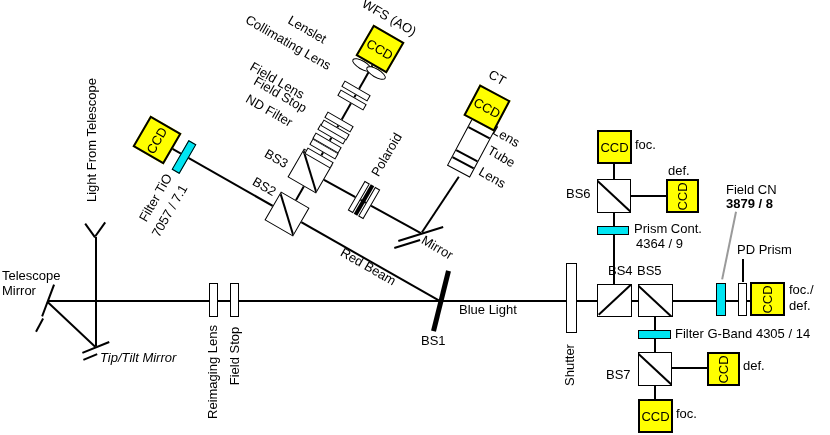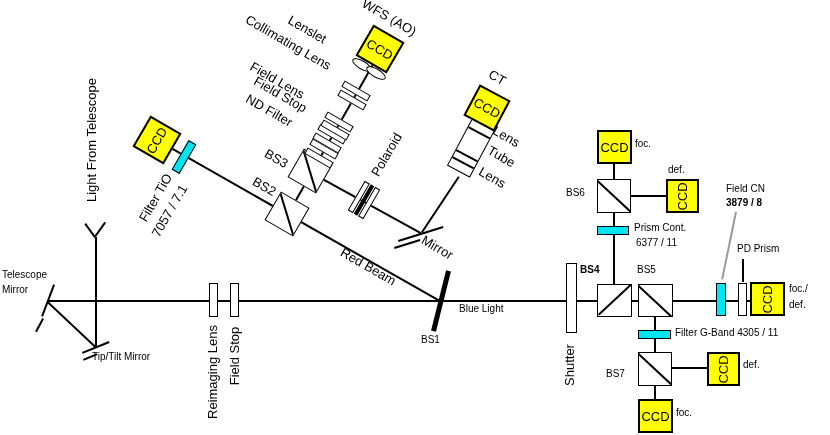--- a/index.html
+++ b/index.html
@@ -13,21 +13,21 @@
   .dg{position:absolute;height:1.5px;background:#000;width:150%;transform-origin:0 0;}
   .dg.down{left:0;top:0;transform:rotate(43deg);}
   .dg.up{left:0;top:100%;margin-top:-2px;transform:rotate(-43deg);}
   .rect-el{position:absolute;border:1.5px solid #000;background:#fff;box-sizing:border-box;}
   .cyan{position:absolute;border:1px solid #000;box-sizing:border-box;}
   .ccd{position:absolute;border:2px solid #000;box-sizing:border-box;
        display:flex;align-items:center;justify-content:center;
        font-size:13px;letter-spacing:0px;}
   .ell{position:absolute;width:22px;height:9px;border:1.5px solid #000;border-radius:50%;background:#fff;box-sizing:border-box;}
   .wel{position:absolute;width:30px;height:7px;border:1.5px solid #000;background:#fff;box-sizing:border-box;}
-  .lbl{position:absolute;font-size:10px;white-space:nowrap;line-height:1.1;}
+  .lbl{position:absolute;font-size:13px;white-space:nowrap;line-height:1.1;}
   .rlbl{position:absolute;font-size:13px;white-space:nowrap;line-height:1.1;transform-origin:center;}
 </style>
 </head>
 <body>
 
 <div id="canvas">
 
   <div class="ln" style="left:48px;top:300px;width:702px;"></div>
   <div class="vln" style="left:95px;top:237px;height:109px;"></div>
   <div class="ln" style="left:86px;top:223px;width:17px;transform:rotate(54.5deg);"></div>
@@ -126,30 +126,30 @@
     </div>
   <div class="ccd" style="left: 638px; top: 399px; width: 35px; height: 34px; background: rgb(255, 255, 0);">
       <span>CCD</span>
     </div>
   <div class="ccd" style="left: 750px; top: 282px; width: 35px; height: 34px; background: rgb(255, 255, 0);">
       <span style="transform:rotate(-90deg);">CCD</span>
     </div>
 
   <div class="lbl" style="left:2px;top:269px;">Telescope</div>
   <div class="lbl" style="left:2px;top:284px;">Mirror</div>
-  <div class="lbl" style="left:92px;top:351px;">Tip/Tilt Mirror</div>
+  <div class="lbl" style="left:100px;top:351px;font-style:italic;">Tip/Tilt Mirror</div>
   <div class="lbl" style="left:421px;top:334px;">BS1</div>
   <div class="lbl" style="left:459px;top:303px;">Blue Light</div>
-  <div class="lbl" style="left:580px;top:264px;font-weight:bold;">BS4</div>
+  <div class="lbl" style="left:608px;top:264px;">BS4</div>
   <div class="lbl" style="left:637px;top:264px;">BS5</div>
   <div class="lbl" style="left:566px;top:187px;">BS6</div>
   <div class="lbl" style="left:606px;top:368px;">BS7</div>
   <div class="lbl" style="left:634px;top:222px;">Prism Cont.</div>
-  <div class="lbl" style="left:636px;top:237px;">6377 / 11</div>
-  <div class="lbl" style="left:675px;top:327px;">Filter G-Band 4305 / 11</div>
+  <div class="lbl" style="left:636px;top:237px;">4364 / 9</div>
+  <div class="lbl" style="left:675px;top:327px;">Filter G-Band 4305 / 14</div>
   <div class="lbl" style="left:726px;top:183px;">Field CN</div>
   <div class="lbl" style="left:726px;top:197px;font-weight:bold;">3879 / 8</div>
   <div class="lbl" style="left:737px;top:243px;">PD Prism</div>
   <div class="lbl" style="left:789px;top:283px;">foc./</div>
   <div class="lbl" style="left:789px;top:299px;">def.</div>
   <div class="lbl" style="left:635px;top:138px;">foc.</div>
   <div class="lbl" style="left:668px;top:164px;">def.</div>
   <div class="lbl" style="left:743px;top:359px;">def.</div>
   <div class="lbl" style="left:676px;top:407px;">foc.</div>
 

